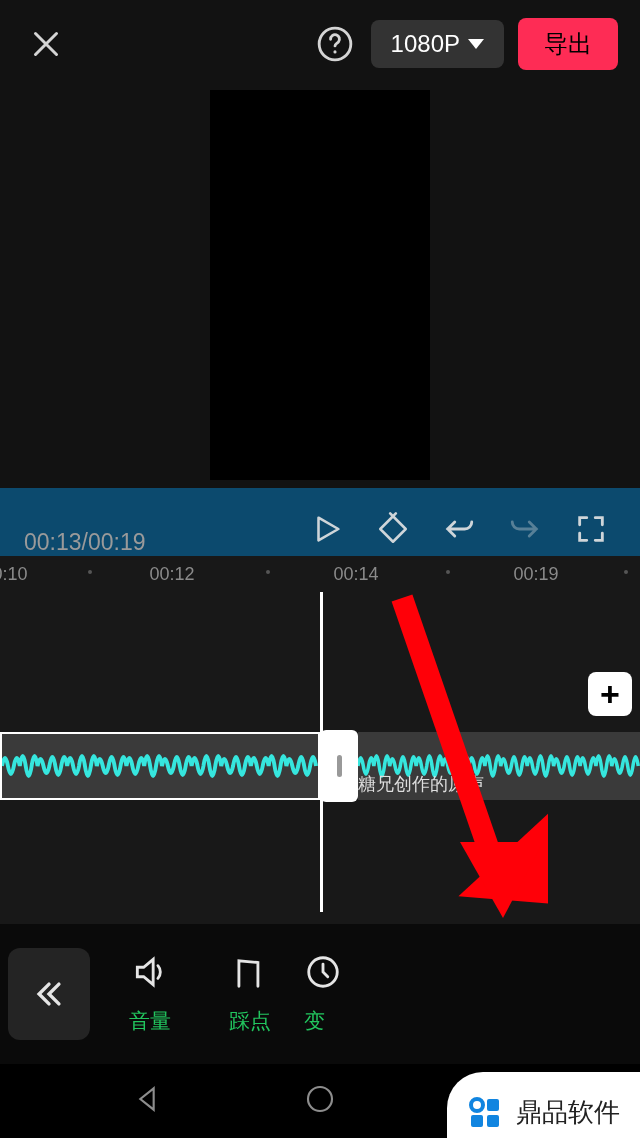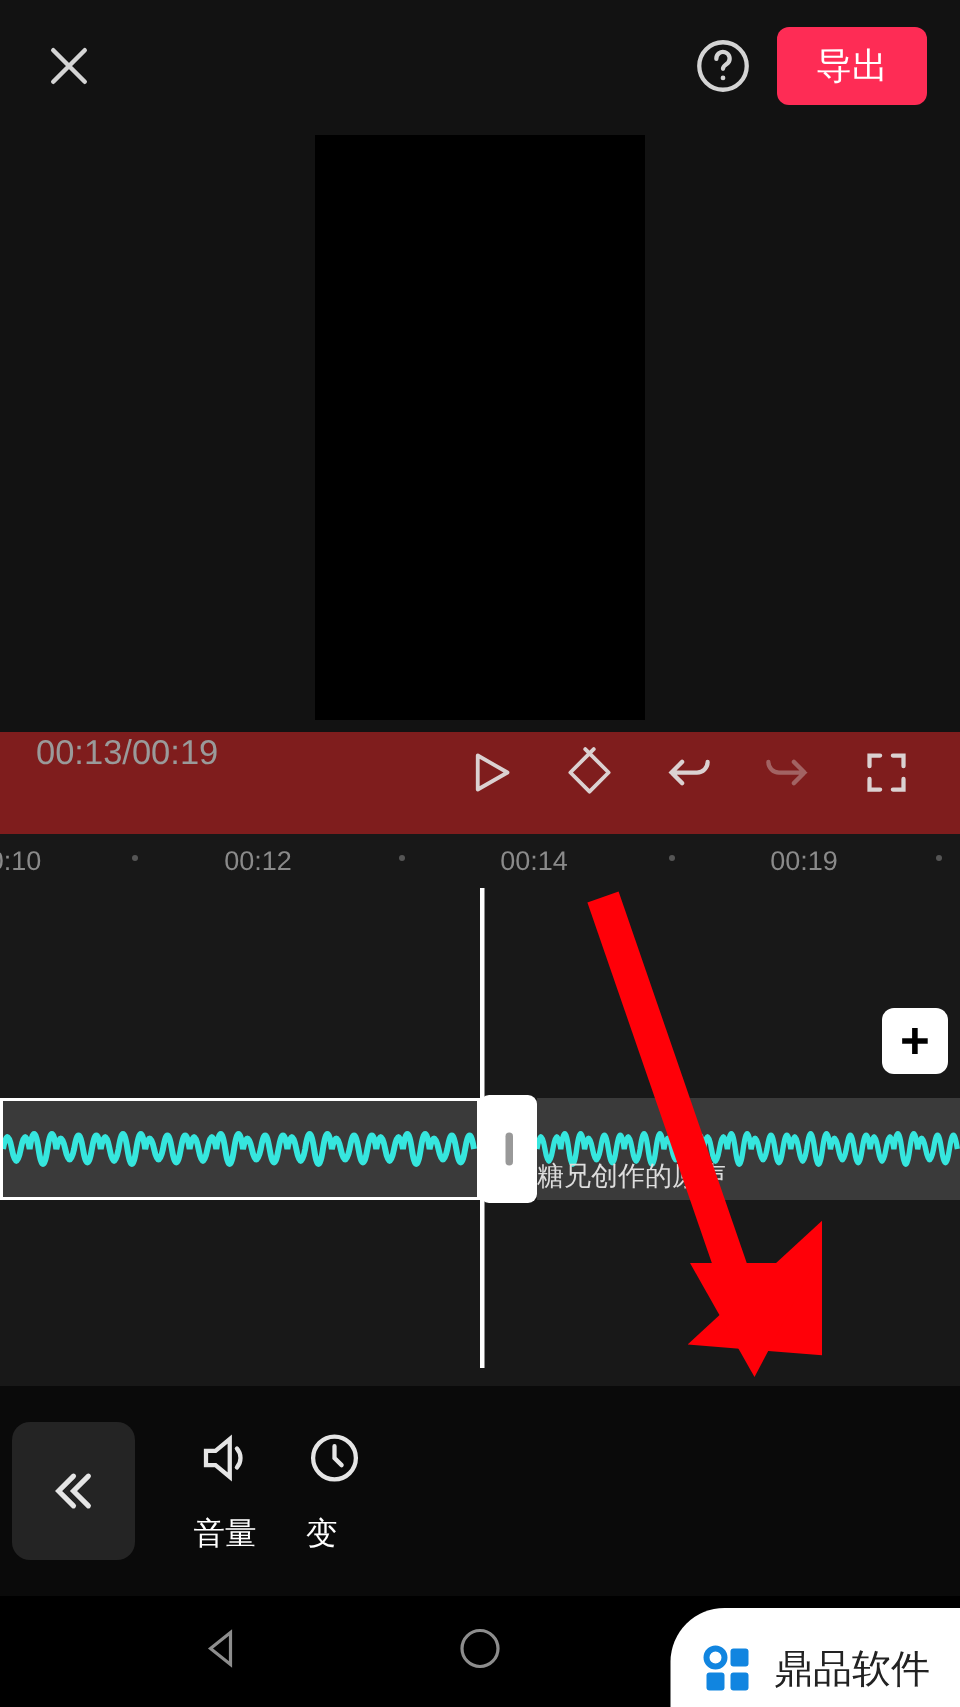--- a/index.html
+++ b/index.html
@@ -5,24 +5,24 @@
 *{margin:0;padding:0;box-sizing:border-box;user-select:none}
 html,body{width:640px;height:1138px;overflow:hidden;background:#000;font-family:-apple-system,"PingFang SC","Microsoft YaHei",sans-serif;color:#fff}
 .header{height:88px;display:flex;align-items:center;padding:0 22px;gap:14px;background:#121212}
 .close-btn{width:48px;height:48px;display:flex;align-items:center;justify-content:center}
 .close-btn svg{width:36px;height:36px}
 .spacer{flex:1}
 .help-btn{width:44px;height:44px;display:flex;align-items:center;justify-content:center}
 .help-btn svg{width:38px;height:38px}
 .res-btn{background:#333;border-radius:8px;padding:10px 20px;display:flex;align-items:center;gap:8px;font-size:24px;font-weight:500;color:#fff}
 .res-btn .tri{width:0;height:0;border-left:8px solid transparent;border-right:8px solid transparent;border-top:10px solid #fff}
-.export-btn{background:#fe2c55;border-radius:8px;padding:10px 26px;font-size:24px;font-weight:500;color:#ffffff}
+.export-btn{background:#fe2c55;border-radius:8px;padding:10px 26px;font-size:24px;font-weight:500;color:#000000}
 .preview-area{height:400px;background:#121212;display:flex;align-items:flex-start;justify-content:center;padding-top:2px}
 .preview{width:220px;height:390px;background:#000}
-.controls{height:68px;background:#7f1d1d;display:flex;align-items:flex-start;padding:0 22px 0 24px;gap:12px}
+.controls{height:68px;background:#0c4a6e;display:flex;align-items:flex-end;padding:0 22px 0 24px;gap:12px}
 .time-txt{font-size:23px;color:#9a9a9a}
 .controls .spacer{flex:1}
 .ctrl-btn{width:54px;height:54px;display:flex;align-items:center;justify-content:center;opacity:.9}
 .ctrl-btn svg{width:34px;height:34px}
 .ctrl-btn.dim{opacity:.35}
 .timeline-ruler{height:36px;background:#181818;position:relative;color:#8a8a8a;font-size:18px}
 .ruler-item{position:absolute;top:8px;transform:translateX(-50%)}
 .ruler-dot{position:absolute;top:14px;width:4px;height:4px;background:#555;border-radius:50%;transform:translateX(-50%)}
 .timeline{height:364px;background:#181818;position:relative;overflow:hidden}
 .playhead{position:absolute;left:320px;top:0;width:3px;height:320px;background:#fff;z-index:5}
@@ -35,21 +35,21 @@
 .handle{position:absolute;left:320px;top:138px;width:38px;height:72px;background:#fff;border-radius:6px;z-index:6;display:flex;align-items:center;justify-content:center}
 .handle::after{content:"";width:5px;height:22px;background:#999;border-radius:3px}
 .clip-label{position:absolute;left:358px;top:180px;font-size:18px;color:#ddd;z-index:7}
 .arrow{position:absolute;left:388px;top:0;z-index:8;pointer-events:none}
 .bottom-tools{position:absolute;bottom:74px;left:0;right:0;height:140px;display:flex;align-items:center;background:#0a0a0a}
 .back-chip{width:82px;height:92px;background:#242424;margin:0 10px 0 8px;border-radius:12px;display:flex;align-items:center;justify-content:center}
 .back-chip svg{width:34px;height:34px}
 .tools-scroll{flex:1;display:flex;overflow:hidden}
 .tool{width:100px;height:120px;display:flex;flex-direction:column;align-items:center;justify-content:center;gap:12px;flex:0 0 auto}
 .tool svg{width:38px;height:38px}
-.tool-label{font-size:21px;color:#ffffff}
+.tool-label{font-size:21px;color:#22c55e}
 .tool.partial{width:40px;overflow:hidden;align-items:flex-start;padding-left:4px}
 .nav-bar{position:absolute;bottom:0;left:0;right:0;height:74px;background:#000;display:flex;align-items:center;justify-content:space-around;padding:0 60px}
 .nav-bar svg{width:32px;height:32px;opacity:.75}
 .watermark{position:absolute;right:0;bottom:0;height:66px;background:#fff;border-top-left-radius:36px;display:flex;align-items:center;padding:15px 20px 0 18px;gap:11px;z-index:30}
 .watermark .wm-text{color:#222;font-size:26px;font-weight:500}
 .wm-logo{width:40px;height:40px;display:flex;align-items:center;justify-content:center}
 </style>
 </head>
 <body>
 
@@ -60,20 +60,24 @@
       </svg>
   </div>
   <div class="spacer"></div>
   <div class="help-btn">
     <svg viewBox="0 0 24 24" stroke="#d4d4d4" stroke-width="1.8" fill="none">
         <circle cx="12" cy="12" r="10"></circle>
         <path d="M9.2 9a2.8 2.8 0 115 1.6c-.7.9-2.2 1.2-2.2 2.6" stroke-linecap="round"></path>
         <circle cx="12" cy="17" r="1" fill="#d4d4d4" stroke="none"></circle>
       </svg>
   </div>
+  <div class="res-btn">
+    <span>1080P</span>
+    <span class="tri"></span>
+  </div>
   <div class="export-btn">导出</div>
 </div>
 
 <div class="preview-area">
   <div class="preview"></div>
 </div>
 
 <div class="controls">
   <span class="time-txt">00:13/00:19</span>
   <div class="spacer"></div>
@@ -154,20 +158,26 @@
         <path d="M12 5 L5 12 L12 19 M19 5 L12 12 L19 19"></path>
       </svg>
   </div>
   <div class="tools-scroll" id="tools">
       <div class="tool">
         <span><svg viewBox="0 0 24 24" stroke="#e5e5e5" stroke-width="1.8" fill="none">
             <path d="M4 9v6h4l6 5V4L8 9H4z"></path>
             <path d="M17 8a6 6 0 010 8" stroke-linecap="round"></path>
           </svg></span>
         <span class="tool-label">音量</span>
+      </div>
+      <div class="tool">
+        <span><svg viewBox="0 0 24 24" stroke="#e5e5e5" stroke-width="1.8" fill="none">
+            <path d="M5 21V5l12 1v15M5 5l12 1" stroke-linecap="round"></path>
+          </svg></span>
+        <span class="tool-label">踩点</span>
       </div>
       <div class="tool partial">
         <span><svg viewBox="0 0 24 24" stroke="#e5e5e5" stroke-width="1.8" fill="none">
             <circle cx="12" cy="12" r="9"></circle>
             <path d="M12 7v5l3 3" stroke-linecap="round"></path>
           </svg></span>
         <span class="tool-label">变</span>
       </div>
     </div>
 </div>

